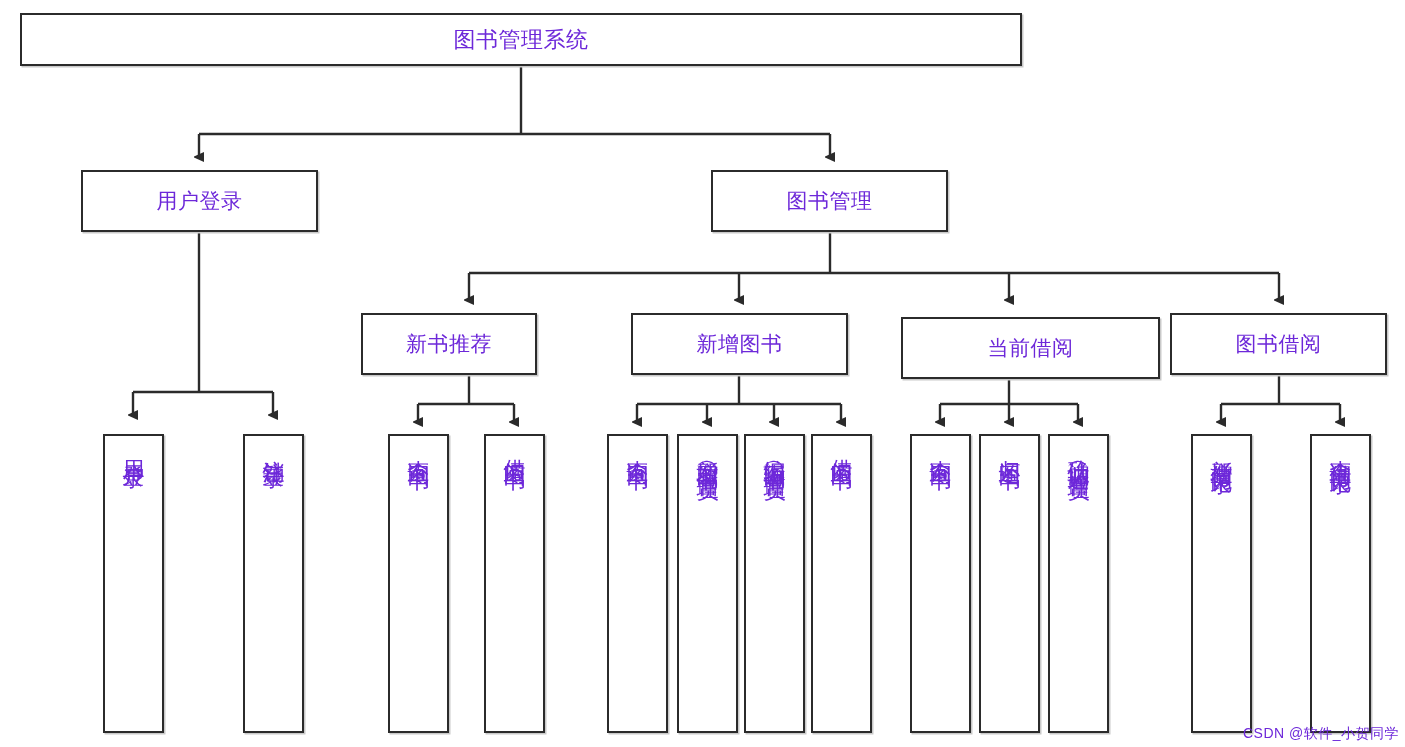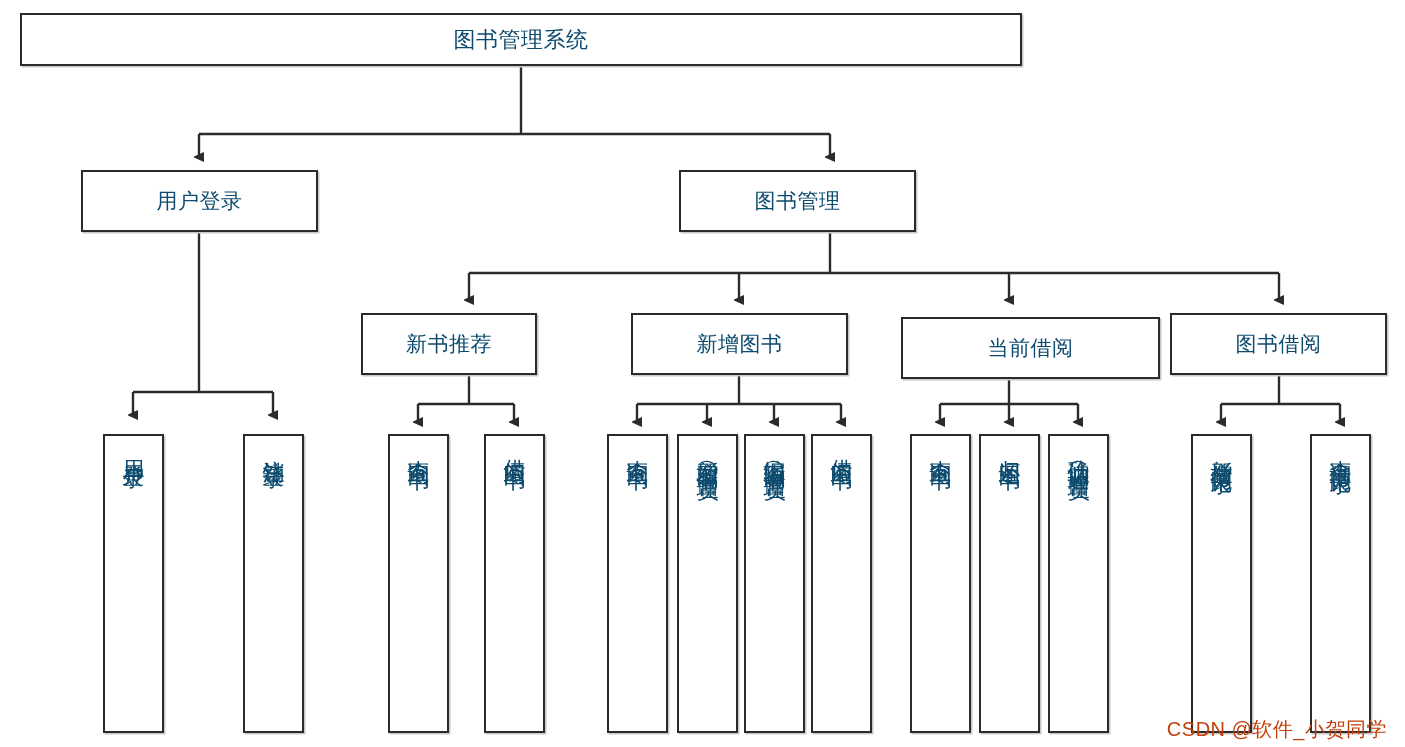--- a/index.html
+++ b/index.html
@@ -26,21 +26,21 @@
     pointer-events: none;
   }
   .node {
     position: absolute;
     box-sizing: border-box;
     background: #ffffff;
     border: 2px solid #2b2b2b;
     display: flex;
     align-items: center;
     justify-content: center;
-    color: #0c4a6e;
+    color: #6d28d9;
     box-shadow: 1.5px 1.5px 0 0 #c9c9c9;
   }
   .node .label {
     display: block;
     text-align: center;
     line-height: 1.15;
   }
   .node.horiz .label {
     font-size: 21px;
     letter-spacing: 0.5px;
@@ -57,24 +57,24 @@
     text-orientation: upright;
     font-size: 22px;
     letter-spacing: 3px;
     line-height: 1.0;
     white-space: nowrap;
   }
   .node.root .label { font-size: 22px; }
 
   .watermark {
     position: absolute;
-    right: 18px;
+    right: 6px;
     bottom: 4px;
-    font-size: 20px;
-    color: #c2410c;
+    font-size: 14px;
+    color: #6d28d9;
     white-space: nowrap;
     letter-spacing: 0.5px;
   }
 </style>
 </head>
 <body>
 
 <div id="canvas">
 
   <svg class="edges" viewBox="0 0 1405 747" xmlns="http://www.w3.org/2000/svg">
@@ -127,21 +127,21 @@
     </g>
   </svg>
 
   <div class="node horiz root" style="left:20px; top:13px; width:1002px; height:53px;">
     <span class="label">图书管理系统</span>
   </div>
 
   <div class="node horiz" style="left:81px; top:170px; width:237px; height:62px;">
     <span class="label">用户登录</span>
   </div>
-  <div class="node horiz" style="left:679px; top:170px; width:237px; height:62px;">
+  <div class="node horiz" style="left:711px; top:170px; width:237px; height:62px;">
     <span class="label">图书管理</span>
   </div>
 
   <div class="node horiz" style="left:361px; top:313px; width:176px; height:62px;">
     <span class="label">新书推荐</span>
   </div>
   <div class="node horiz" style="left:631px; top:313px; width:217px; height:62px;">
     <span class="label">新增图书</span>
   </div>
   <div class="node horiz" style="left:901px; top:317px; width:259px; height:62px;">

